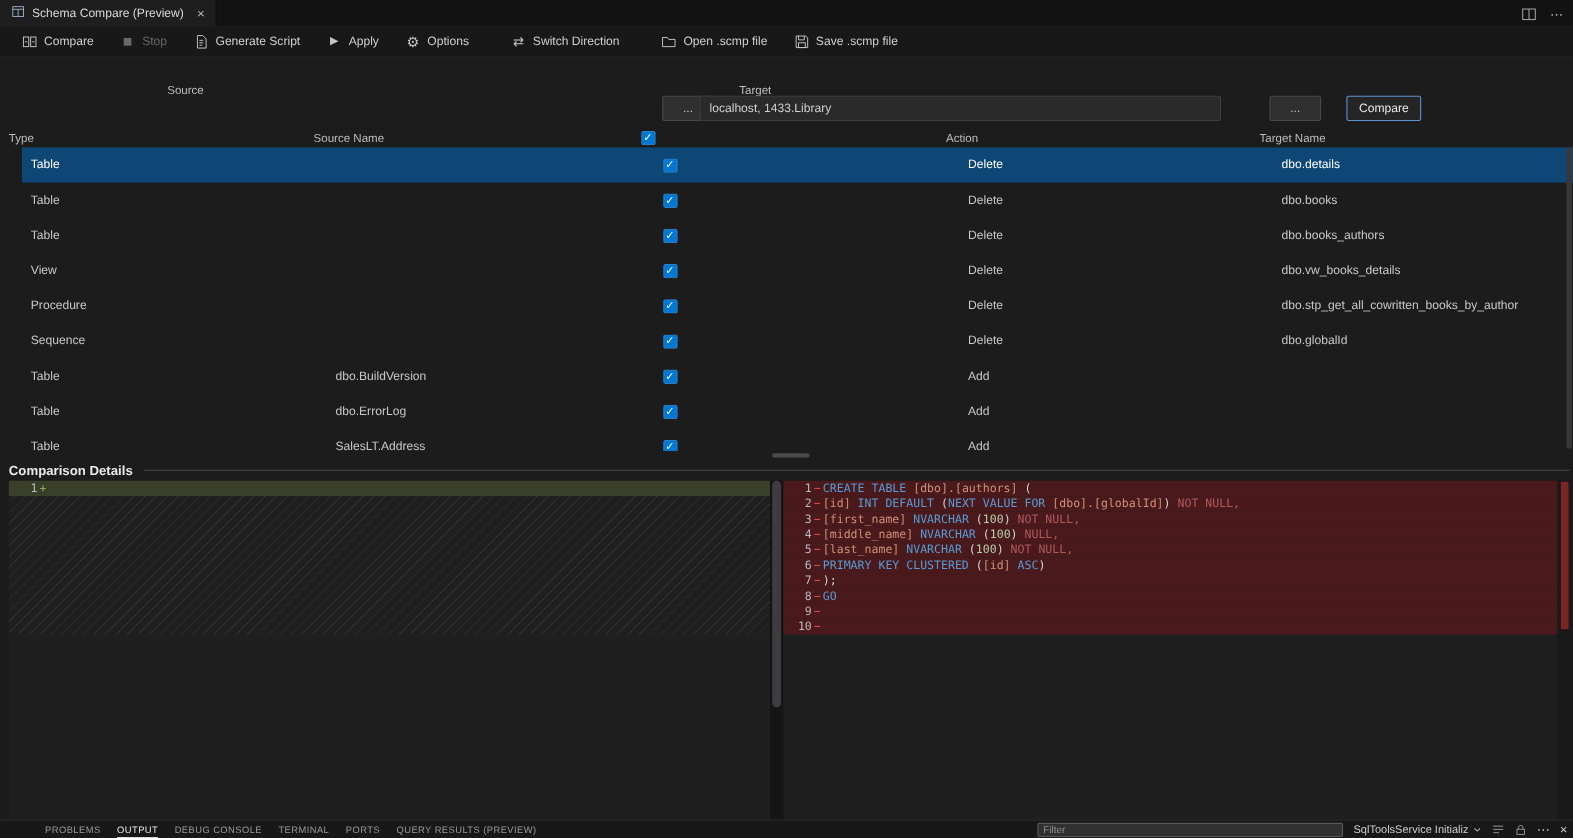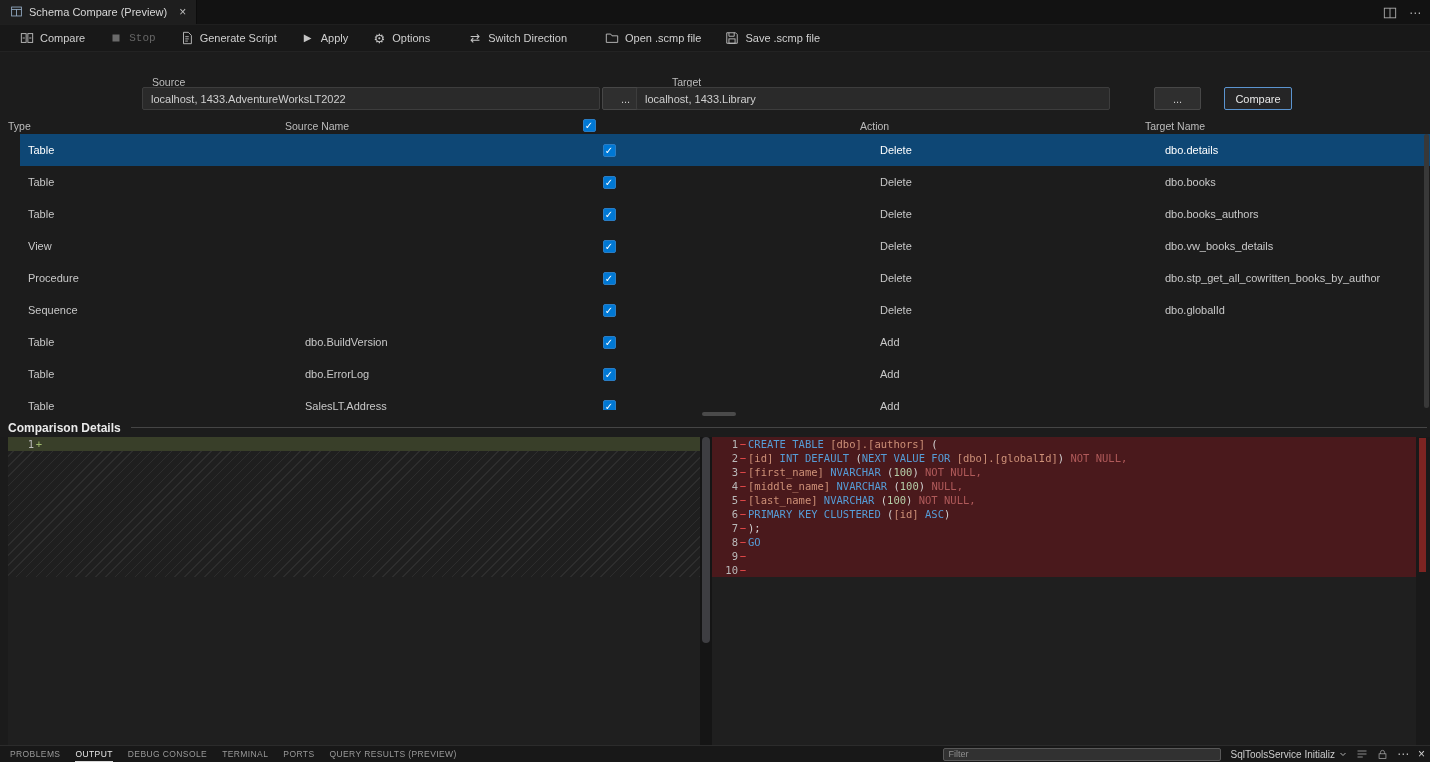--- a/index.html
+++ b/index.html
@@ -12,21 +12,21 @@
   .tab{display:flex;align-items:center;gap:6px;padding:0 10px;background:#1e1e1e;border-right:1px solid #0c0c0c;}
   .tab-label{color:#d8d8d8;font-size:11px;white-space:nowrap;}
   .tab-close{color:#bdbdbd;font-size:12px;margin-left:6px;cursor:pointer;}
   .tabbar-actions{position:absolute;right:8px;top:0;height:25px;display:flex;align-items:center;gap:12px;color:#b0b0b0;}
   .tabbar-actions .dots{font-size:12px;letter-spacing:1px;}
 
   
   .toolbar{height:27px;background:#181818;display:flex;align-items:center;padding-left:8px;border-bottom:1px solid #232323;}
   .tb-item{display:flex;align-items:center;gap:6px;padding:0 12px;height:100%;cursor:pointer;white-space:nowrap;}
   .tb-item .tb-label{color:#cfcfcf;}
-  .tb-item.tb-disabled .tb-label{color:#666666;font-family:Liberation Mono, monospace;}
+  .tb-item.tb-disabled .tb-label{color:#666666;}
   .tb-icon{display:inline-flex;align-items:center;justify-content:center;width:14px;height:14px;}
   .tb-gap{margin-left:14px;}
 
   
   .connections{height:65px;position:relative;background:#1c1c1c;}
   .conn-label{position:absolute;top:24px;font-size:10.5px;color:#bdbdbd;}
   .conn-input{position:absolute;top:35px;height:23px;background:#2a2a2a;border:1px solid #3d3d3d;
               color:#cfcfcf;display:flex;align-items:center;padding:0 8px;font-size:11px;border-radius:2px;}
   .conn-browse{position:absolute;top:35px;width:47px;height:23px;background:#2f2f2f;border:1px solid #474747;
                color:#cccccc;display:flex;align-items:center;justify-content:center;border-radius:2px;cursor:pointer;}
@@ -71,21 +71,21 @@
   .dgut{width:26px;text-align:right;color:#b9b9b9;flex:none;}
   .dsign{width:10px;text-align:center;flex:none;color:#f14c4c;}
   .dsign.plus{color:#9fb96e;}
   .dcode{flex:1;overflow:hidden;}
   .hatch{height:126px;width:100%;background:repeating-linear-gradient(315deg,#2d2d2d 0,#2d2d2d 1px,transparent 1px,transparent 7px);}
   .tk-kw{color:#569cd6;} .tk-id{color:#ce9178;} .tk-num{color:#b5cea8;} .tk-p{color:#d4d4d4;} .tk-dim{color:#b05a5a;}
 
   
   .panelbar{height:17px;background:#181818;border-top:1px solid #2b2b2b;display:flex;align-items:center;
             padding-left:10px;position:relative;}
-  .ptabs{display:flex;align-items:center;gap:15px;height:100%;}
+  .ptabs{display:flex;align-items:center;gap:15px;height:100%;margin-left:31px;}
   .ptab{font-size:8.5px;letter-spacing:0.4px;color:#9a9a9a;height:100%;display:flex;align-items:center;cursor:pointer;}
   .ptab.active{color:#e7e7e7;box-shadow:inset 0 -1px 0 #d7d7d7;}
   .panel-right{position:absolute;right:5px;top:0;height:100%;display:flex;align-items:center;gap:9px;}
   .filter{width:278px;height:13px;background:#313131;border:1px solid #585858;color:#cccccc;
           font-size:9px;padding:0 4px;border-radius:2px;font-family:"Liberation Sans",sans-serif;}
   .filter::placeholder{color:#8f8f8f;}
   .chan{display:flex;align-items:center;gap:4px;font-size:10px;color:#cccccc;cursor:pointer;white-space:nowrap;}
   .pb-icon{display:inline-flex;align-items:center;cursor:pointer;color:#b8b8b8;}
   .pb-close{font-size:12px;color:#cfcfcf;cursor:pointer;line-height:1;}
 </style>
@@ -177,21 +177,20 @@
             <path d="M4.5 2v4h6V2"></path>
             <rect x="4.5" y="9" width="7" height="5"></rect>
           </svg>
         </span>
         <span class="tb-label">Save .scmp file</span>
       </div>
     </div>
 
   <div class="connections">
     <div class="conn-label p-src-label">Source</div>
-    <div class="conn-input p-src-input">localhost, 1433.AdventureWorksLT2022</div>
     <div class="conn-browse p-src-browse">...</div>
     <div class="conn-label p-tgt-label">Target</div>
     <div class="conn-input p-tgt-input">localhost, 1433.Library</div>
     <div class="conn-browse p-tgt-browse">...</div>
     <div class="compare-btn">Compare</div>
   </div>
 
   <div class="grid">
     <div class="ghead gridcols">
       <div class="cell c-type">Type</div>

